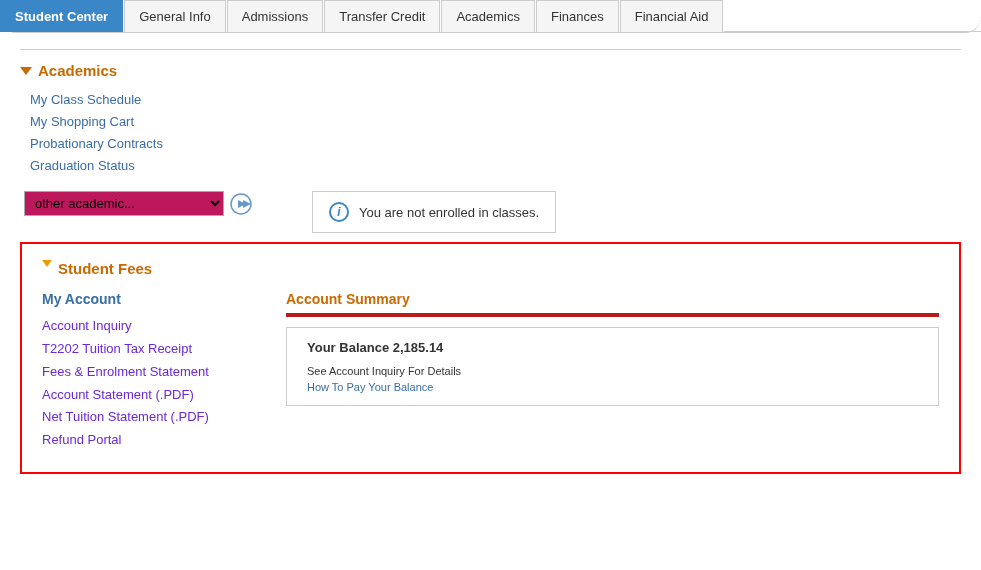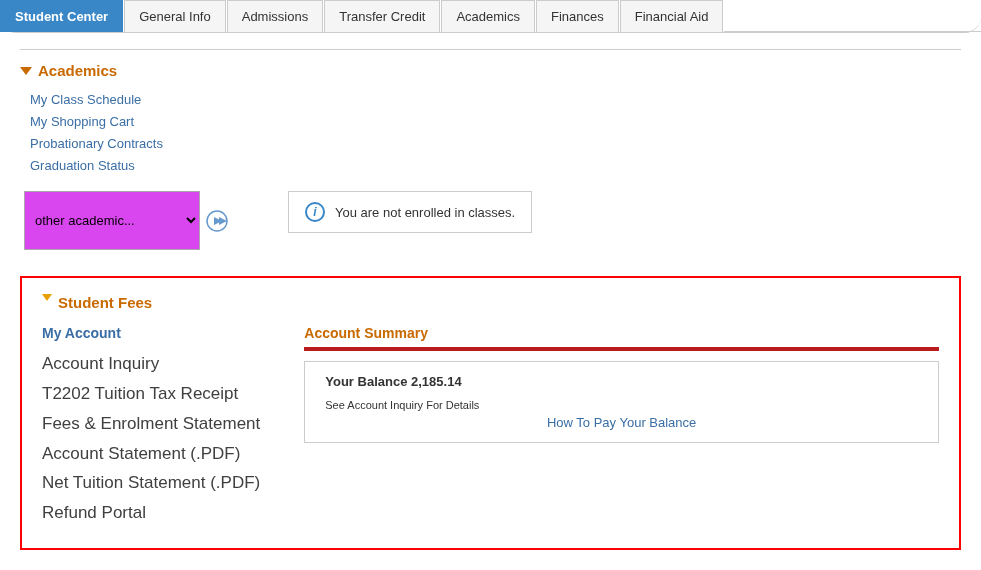--- a/index.html
+++ b/index.html
@@ -20,48 +20,48 @@
     
     .section-header { display: flex; align-items: center; margin-bottom: 10px; }
     .section-title { color: #c96a00; font-size: 15px; font-weight: bold; }
     .triangle-down { width: 0; height: 0; border-left: 6px solid transparent; border-right: 6px solid transparent; border-top: 8px solid #c96a00; margin-right: 6px; cursor: pointer; }
 
     .link-list { margin-left: 10px; margin-bottom: 14px; }
     .link-list a { display: block; color: #3a6ea5; text-decoration: none; font-size: 13px; line-height: 1.7; }
 
     
     .dropdown-row { display: flex; align-items: center; margin-bottom: 18px; margin-left: 4px; }
-    .dropdown-row select { padding: 20px 6px; font-size: 13px; border: 1px solid #aaa; background: #d946ef; width: 176px; cursor: pointer; }
+    .dropdown-row select { padding: 3px 6px; font-size: 13px; border: 1px solid #aaa; background: #be185d; width: 200px; cursor: pointer; }
     .go-btn { margin-left: 6px; cursor: pointer; display: flex; align-items: center; justify-content: center; }
     .go-btn svg { width: 22px; height: 22px; }
 
     
     .info-box { border: 1px solid #ccc; padding: 10px 16px; display: inline-flex; align-items: center; gap: 10px; font-size: 13px; color: #333; background: #fff; margin-left: 60px; }
     .info-icon { width: 20px; height: 20px; border: 2px solid #3a87c8; border-radius: 50%; color: #3a87c8; font-style: italic; font-weight: bold; display: flex; align-items: center; justify-content: center; font-size: 12px; flex-shrink: 0; }
 
     
     .fees-section { border: 2px solid red; padding: 16px 20px 20px 20px; margin-top: 8px; position: relative; }
     .fees-header { display: flex; align-items: flex-start; margin-bottom: 14px; }
     .triangle-small { width: 0; height: 0; border-left: 5px solid transparent; border-right: 5px solid transparent; border-top: 7px solid #e8a000; margin-right: 6px; cursor: pointer; }
     .fees-title { color: #c96a00; font-size: 15px; font-weight: bold; }
 
     .fees-body { display: flex; gap: 44px; }
 
     
     .my-account { min-width: 200px; }
     .my-account-title { color: #3a6ea5; font-size: 14px; font-weight: bold; margin-bottom: 8px; }
-    .my-account a { display: block; color: #404040; text-decoration: none; font-size: 17px; line-height: 1.75; }
+    .my-account a { display: block; color: #6d28d9; text-decoration: none; font-size: 13px; line-height: 1.75; }
 
     
     .account-summary { flex: 1; }
     .account-summary-title { color: #c96a00; font-size: 14px; font-weight: bold; border-bottom: 4px solid #b91c1c; padding-bottom: 6px; margin-bottom: 10px; }
     .summary-box { border: 1px solid #ccc; padding: 12px 20px; background: #fff; }
     .balance-text { font-weight: bold; font-size: 13px; margin-bottom: 10px; }
     .summary-note { font-size: 11px; color: #333; margin-bottom: 4px; }
-    .summary-link { color: #3a6ea5; text-decoration: none; font-size: 13px; display: block; text-align: center; }
+    .summary-link { color: #3a6ea5; text-decoration: none; font-size: 11px; display: block; }
 
     .inline-row { display: flex; align-items: flex-start; }
   </style>
 </head>
 <body>
 
 <div class="top-nav">
   <div class="tab active">Student Center</div>
   <div class="tab">General Info</div>
   <div class="tab">Admissions</div>

